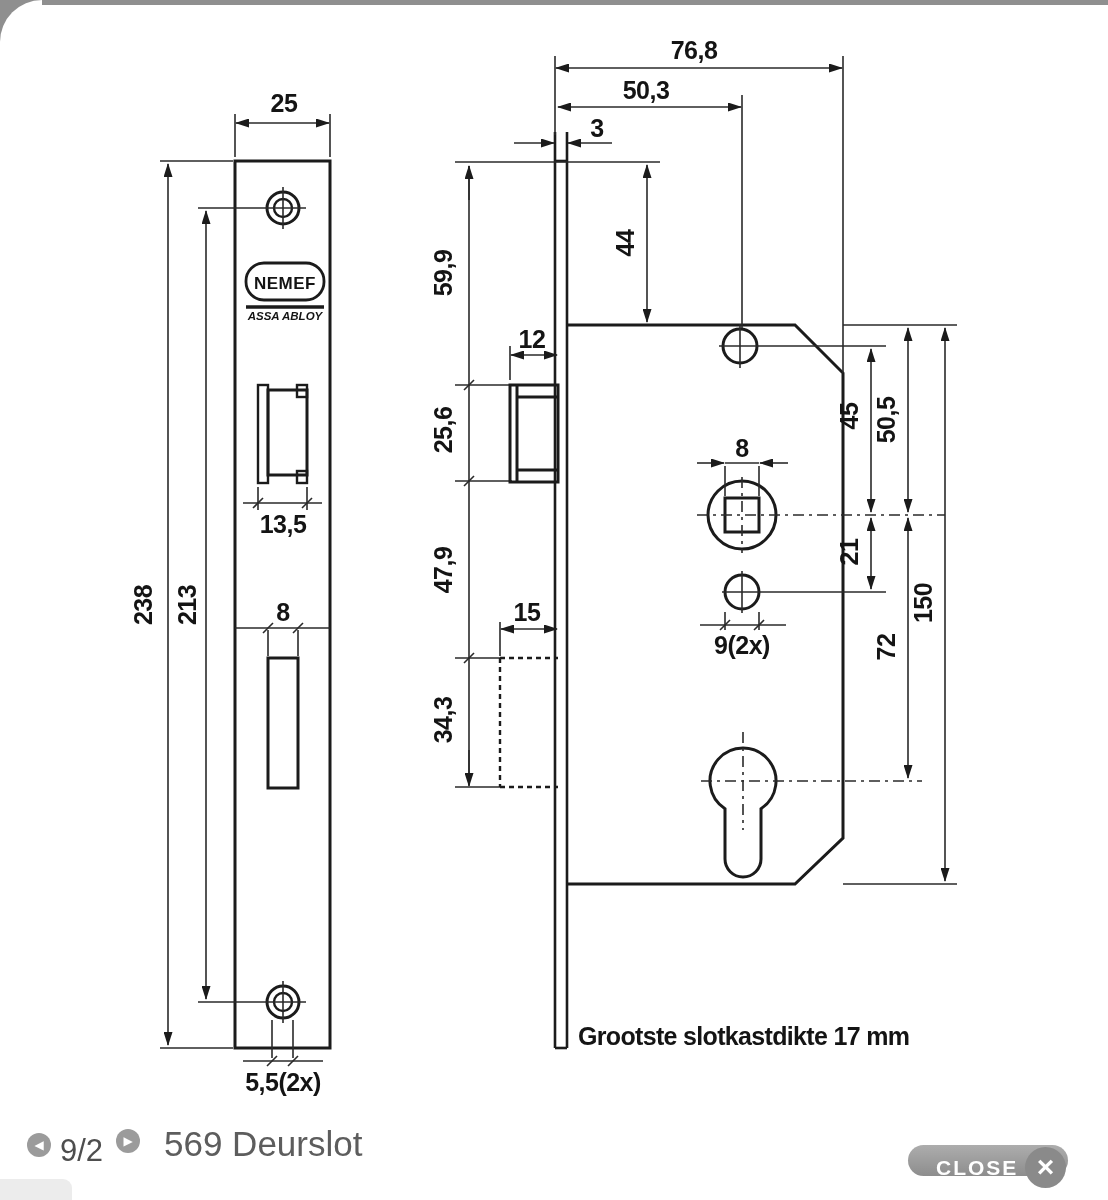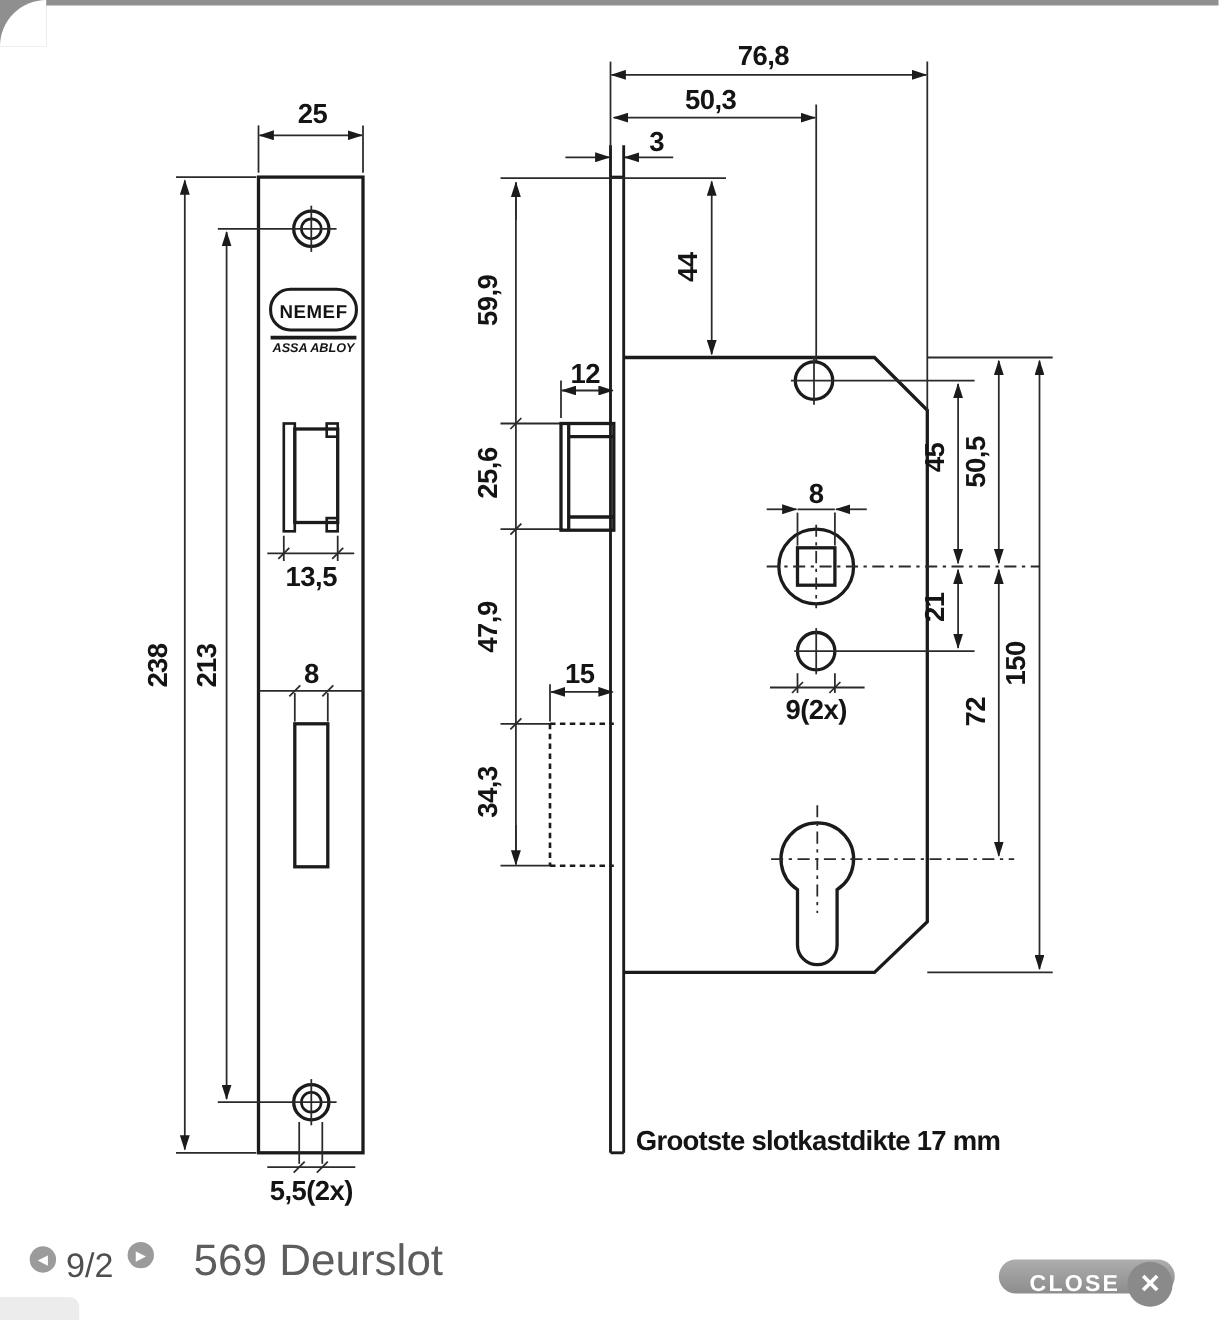--- a/index.html
+++ b/index.html
@@ -15,21 +15,21 @@
   .ol{stroke:#1b1b1b;fill:none;}
   .thin{stroke:#2a2a2a;stroke-width:1.6;fill:none;}
   .dash{stroke:#2a2a2a;stroke-width:1.6;fill:none;stroke-dasharray:11 5 3 5;}
   .dash2{stroke:#1b1b1b;stroke-width:2.4;fill:none;stroke-dasharray:5 4;}
   .dimtxt{font-family:"Liberation Sans",sans-serif;font-weight:700;font-size:25px;fill:#141414;letter-spacing:-0.5px;}
   .smalltxt{font-family:"Liberation Sans",sans-serif;font-weight:700;fill:#141414;}
   
   .navdisc{position:absolute;width:24px;height:24px;border-radius:50%;background:#9b9b9b;border:none;
            color:#ffffff;font-size:12px;line-height:24px;text-align:center;padding:0;cursor:pointer;}
   .pageind{position:absolute;left:60px;top:1133px;font-size:31px;color:#4e4e4e;}
-  .doc-title{position:absolute;left:176px;top:1124px;font-size:40px;color:#5d5d5d;}
+  .doc-title{position:absolute;left:164px;top:1124px;font-size:35px;color:#5d5d5d;}
   .close-btn{position:absolute;left:908px;top:1120px;width:160px;height:31px;border:none;border-radius:23px;
              background:linear-gradient(#adadad,#8d8d8d);cursor:pointer;padding:0;margin-top:25px;}
   .close-label{position:absolute;left:28px;top:11px;color:#ffffff;font-size:21px;font-weight:700;letter-spacing:2px;
                font-family:"Liberation Sans",sans-serif;}
   .close-x{position:absolute;right:2px;top:2px;width:41px;height:41px;border-radius:50%;background:#8a8a8a;
            color:#ffffff;font-size:30px;font-weight:700;line-height:39px;text-align:center;}
 </style>
 </head>
 <body>
 

